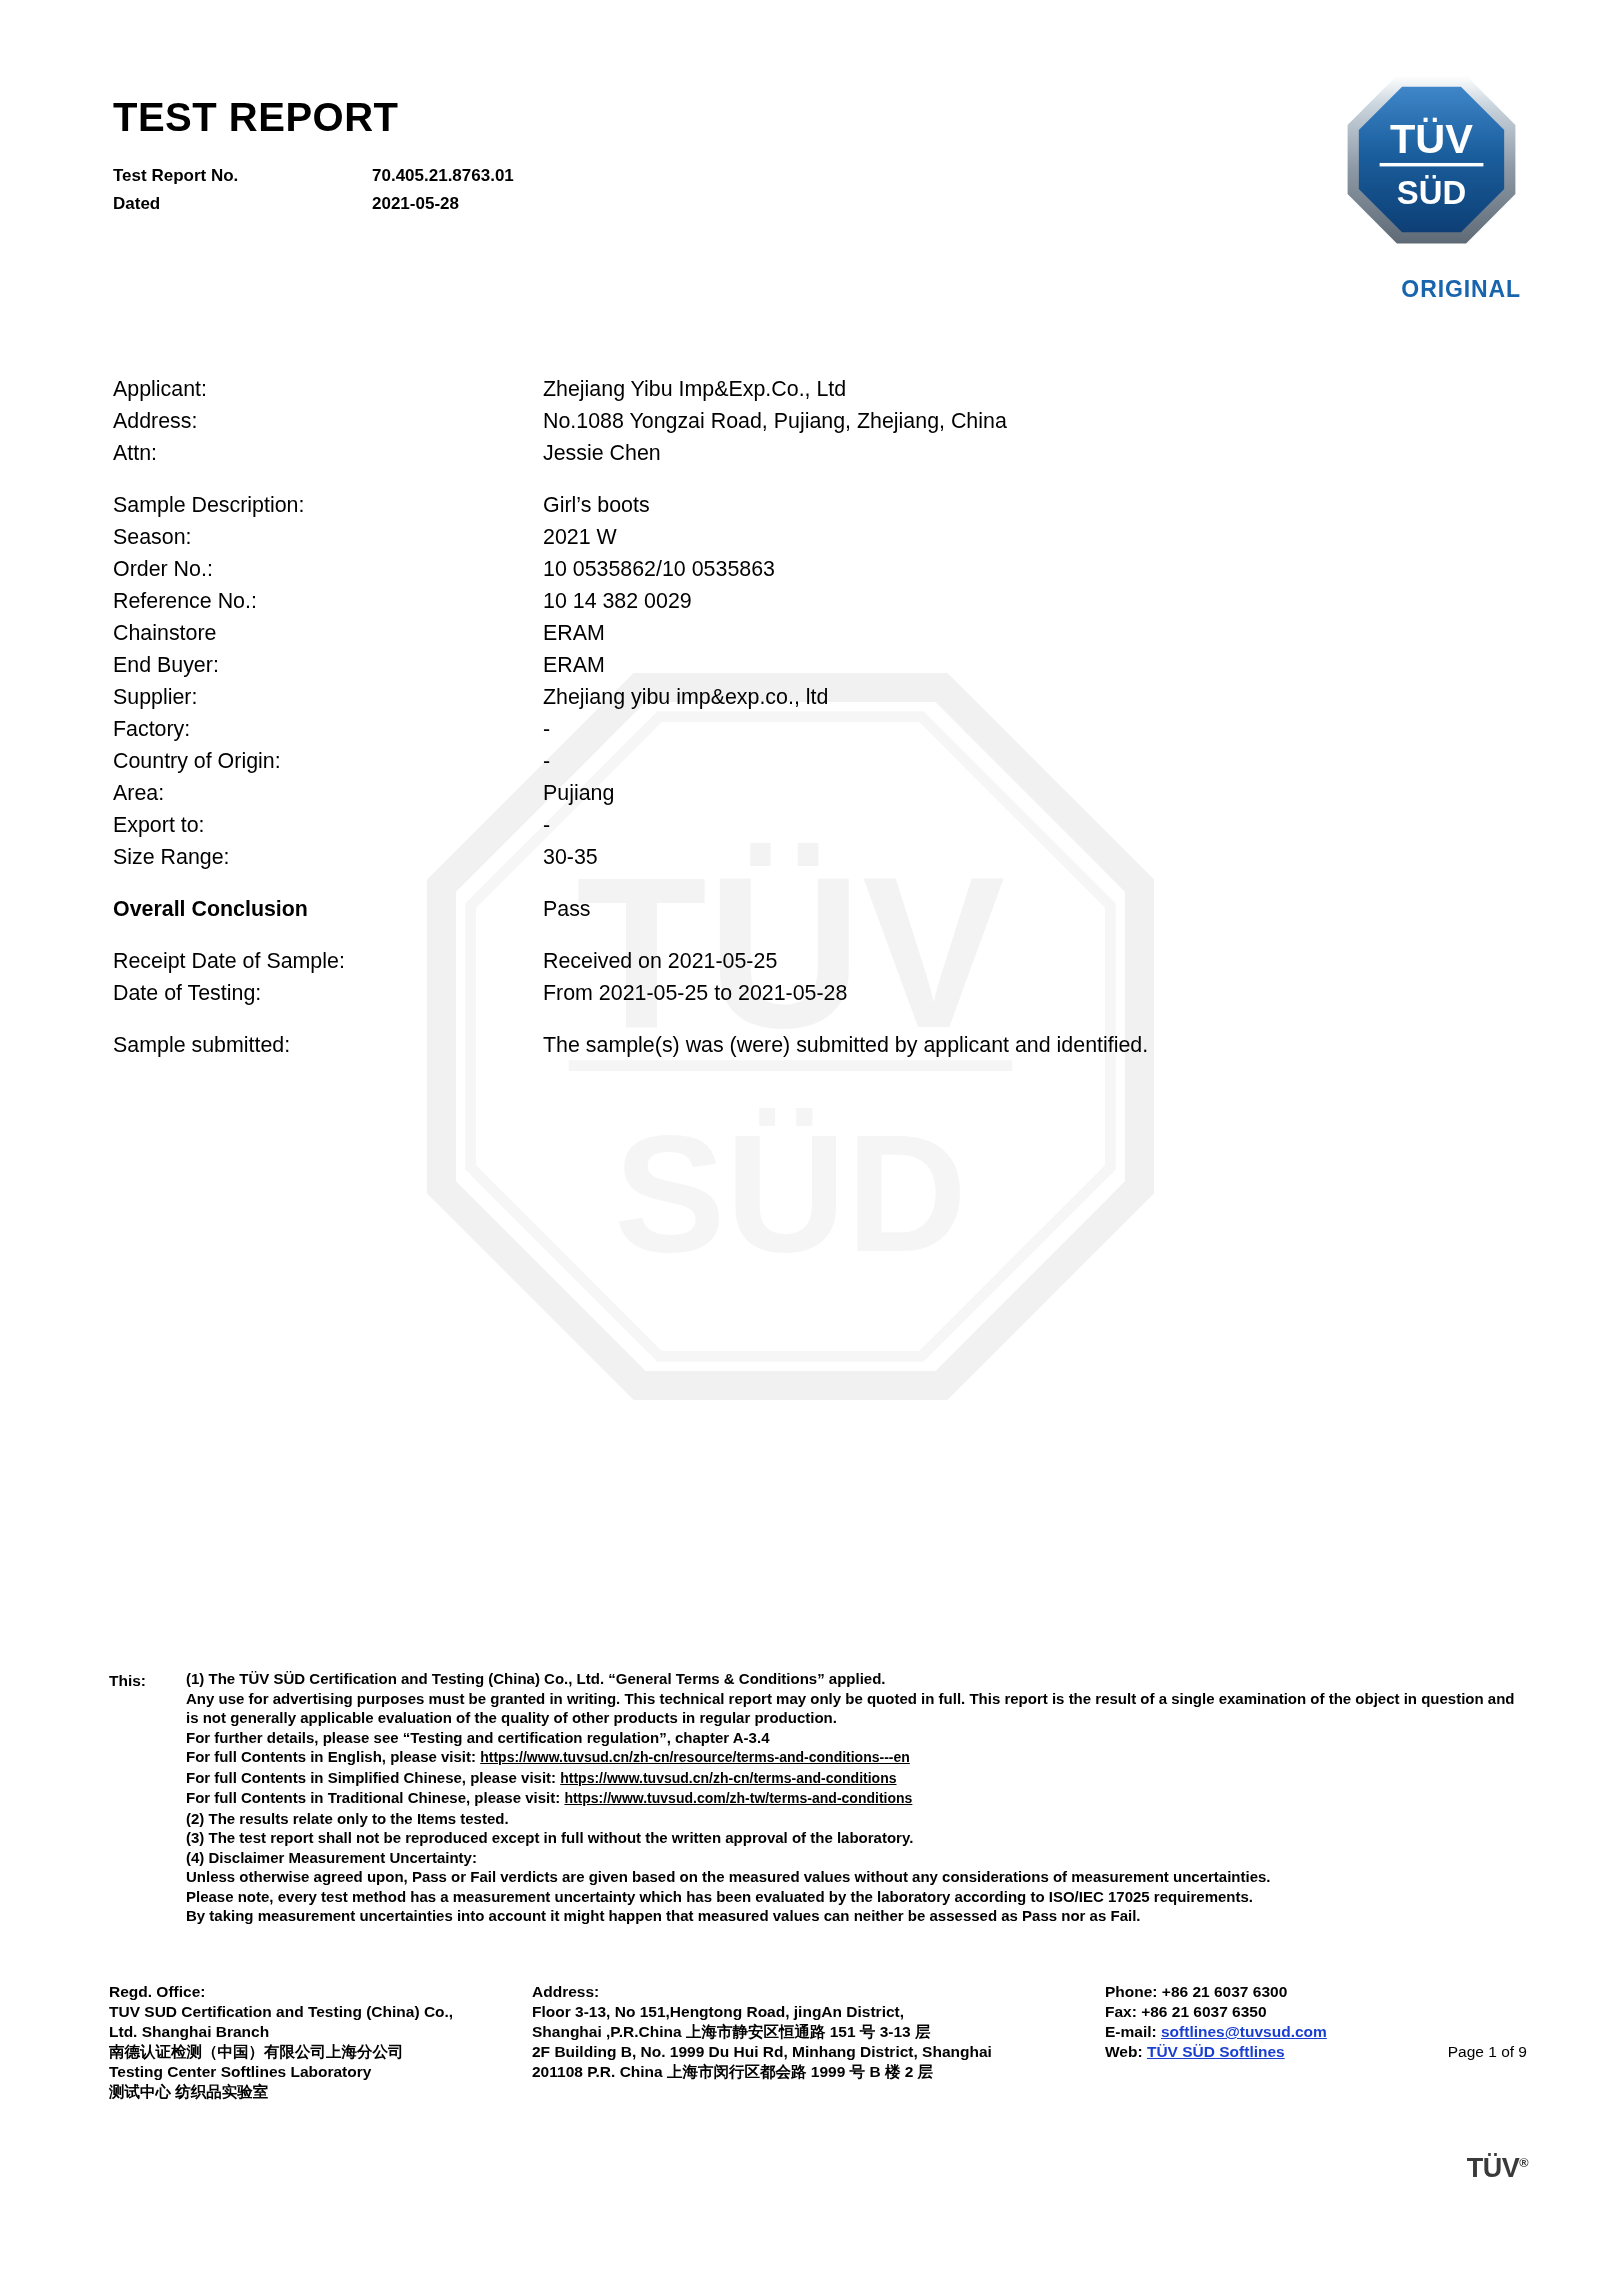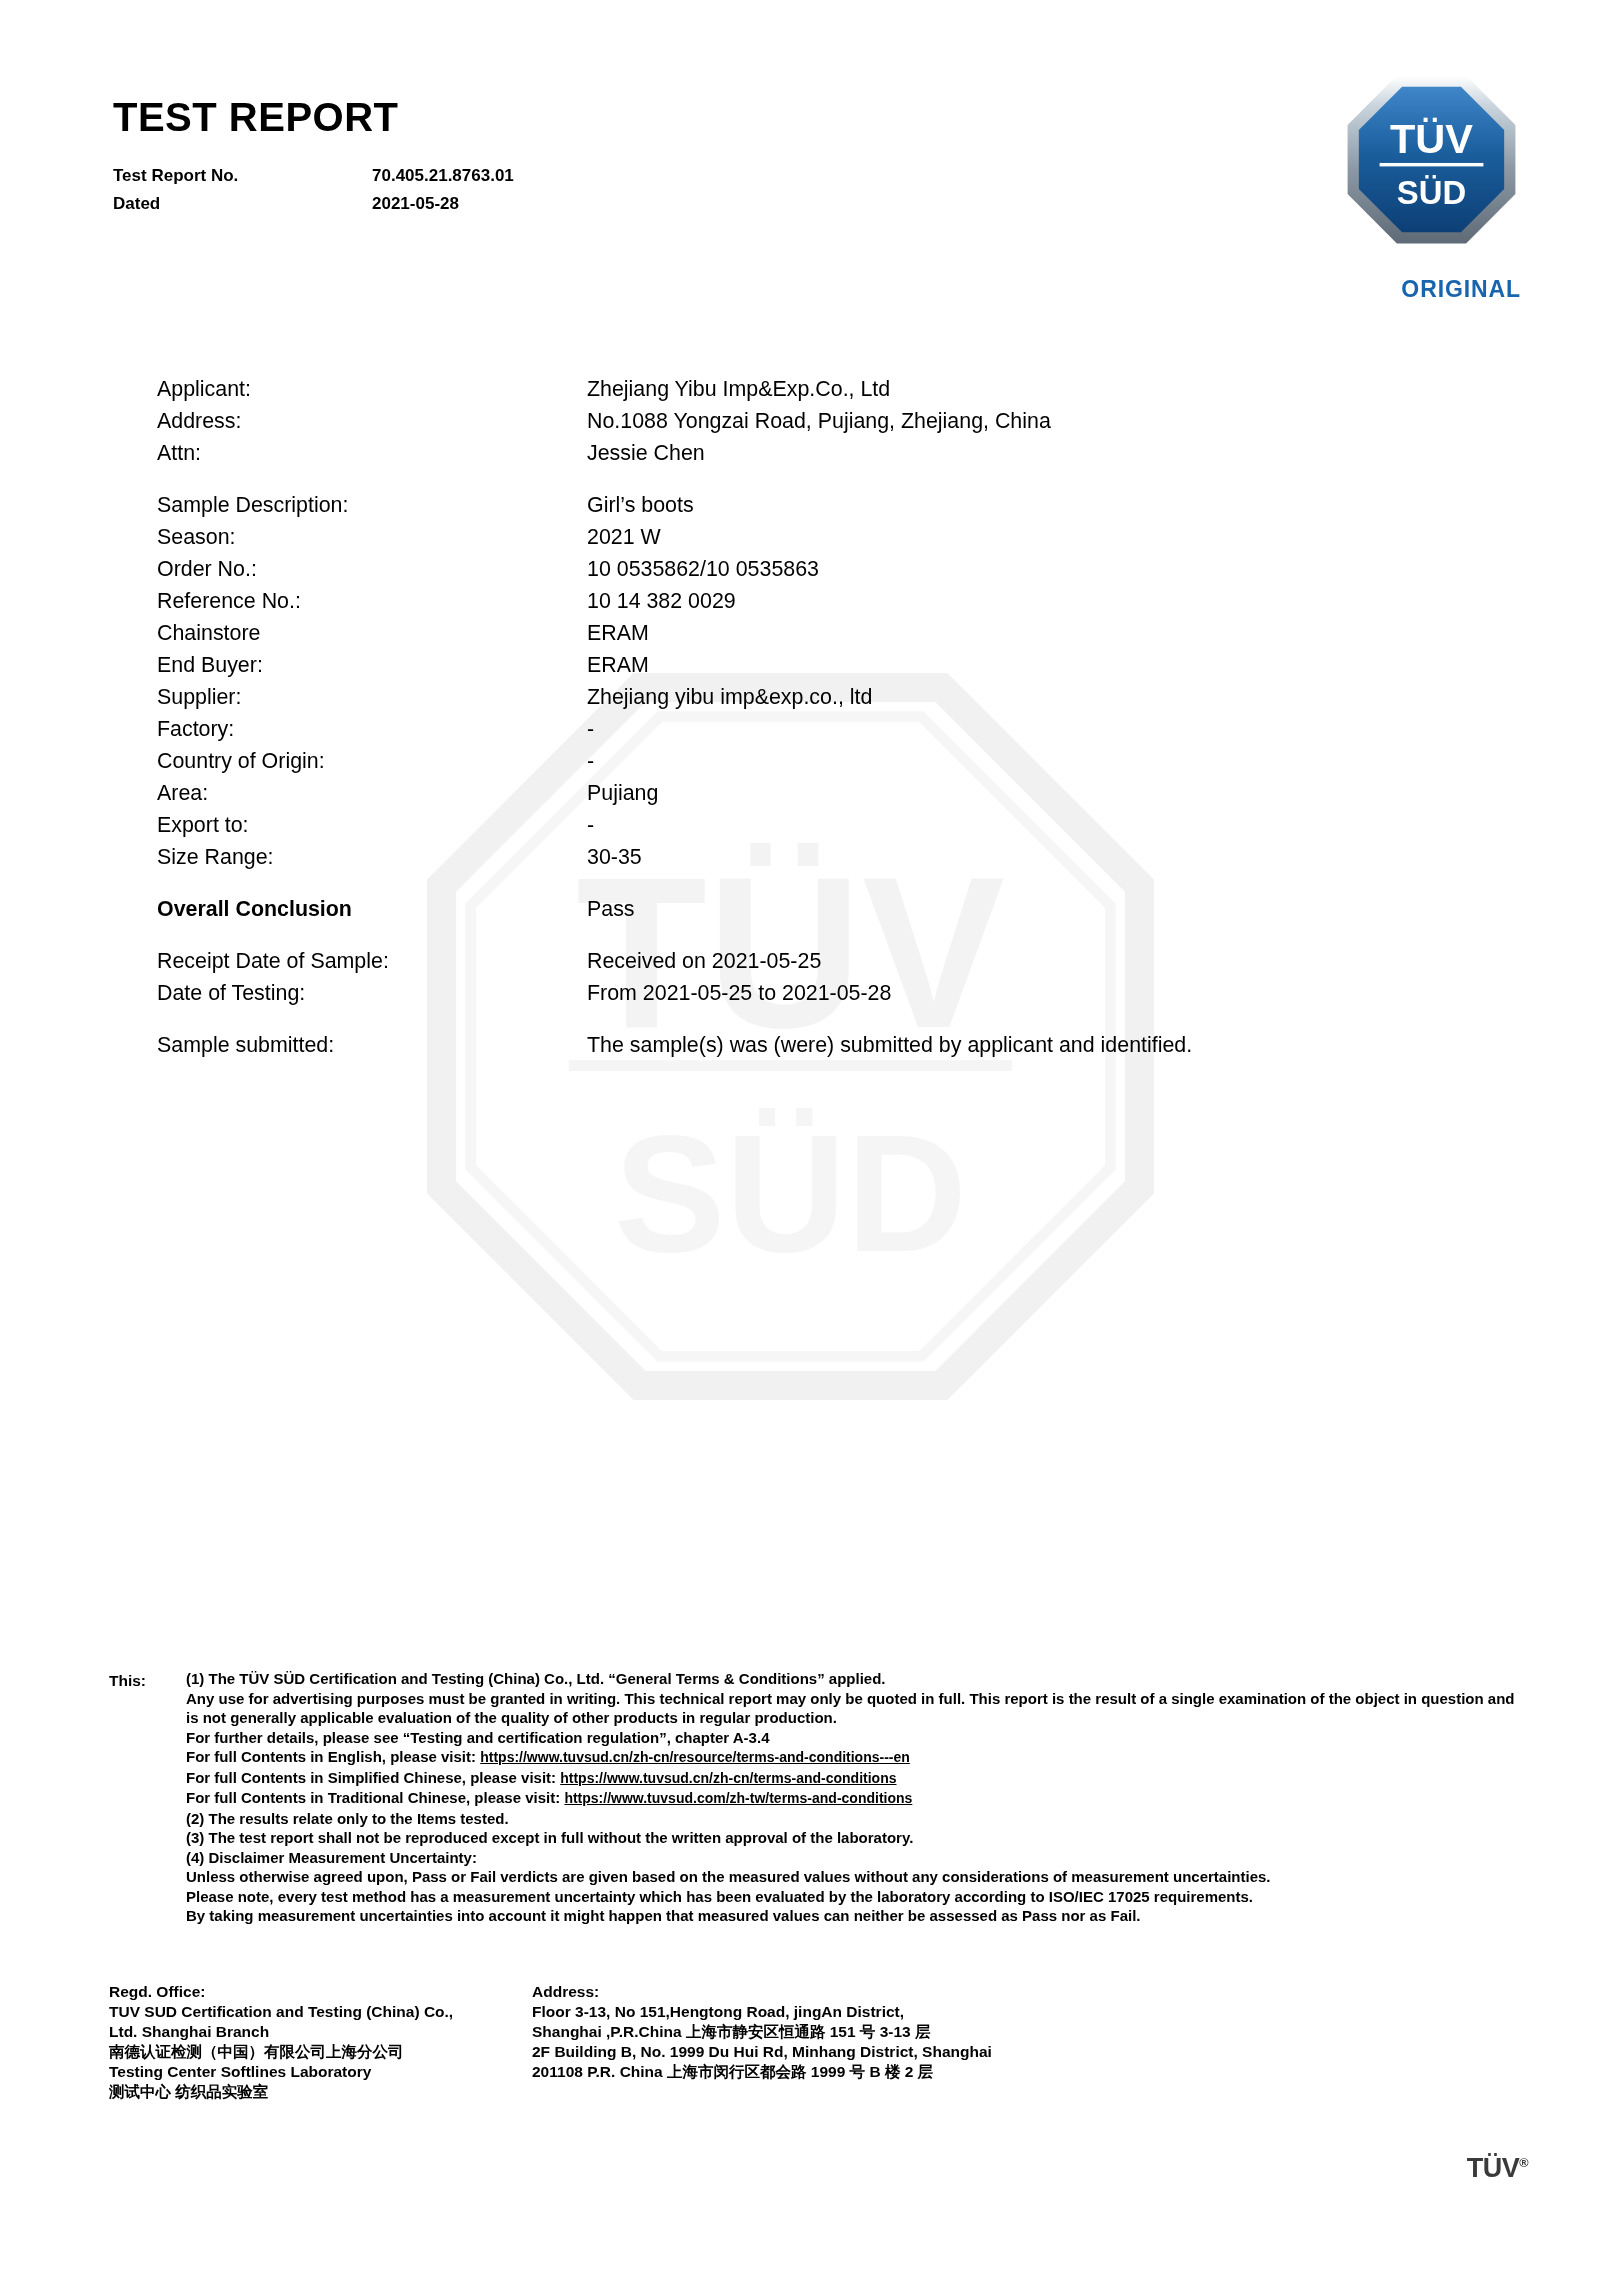--- a/index.html
+++ b/index.html
@@ -77,21 +77,21 @@
 
   
   .info {
     position: absolute;
     left: 113px;
     top: 373px;
     width: 1364px;
     font-size: 21.4px;
     line-height: 32px;
   }
-  .info-row { display: flex; margin-left: 44px; }
+  .info-row { display: flex; }
   .info-row .lbl { width: 430px; flex: 0 0 430px; }
   .info-row .val { flex: 1; }
   .gap { height: 20px; }
   .bold { font-weight: bold; }
 
   
   .notes {
     position: absolute;
     left: 109px;
     top: 1669px;
@@ -336,20 +336,33 @@
           <div>Testing Center   Softlines Laboratory</div>
           <div>测试中心  纺织品实验室</div>
         </div>
         <div class="fcol2">
           <div>Address:</div>
           <div>Floor 3-13, No 151,Hengtong Road, jingAn District,</div>
           <div>Shanghai ,P.R.China 上海市静安区恒通路 151 号 3-13 层</div>
           <div>2F Building B, No. 1999 Du Hui Rd, Minhang District, Shanghai</div>
           <div>201108 P.R. China 上海市闵行区都会路 1999 号 B 楼 2 层</div>
         </div>
+        <div class="fcol3">
+          <div>Phone: +86 21 6037 6300</div>
+          <div>Fax: +86 21 6037 6350</div>
+          <div>
+            <span>E-mail:</span>
+            <span class="flink">softlines@tuvsud.com</span>
+          </div>
+          <div>
+            <span>Web:</span>
+            <span class="flink">TÜV SÜD Softlines</span>
+          </div>
+          <div class="page-num">Page 1 of 9</div>
+        </div>
       </div>
     </div>
 
     <div class="tuv-foot">
       <span>TÜV</span><sup>®</sup>
     </div>
 
   </div>
 </div>
 

